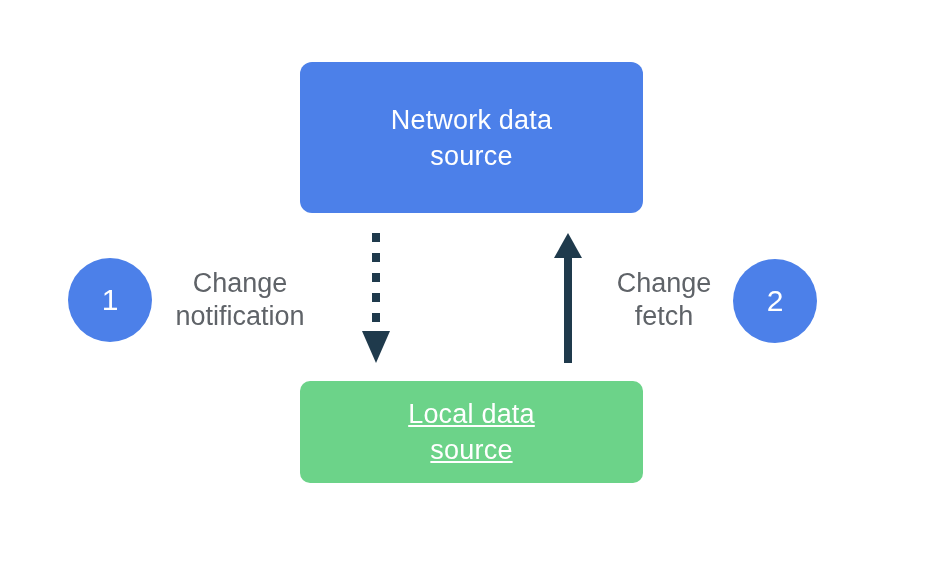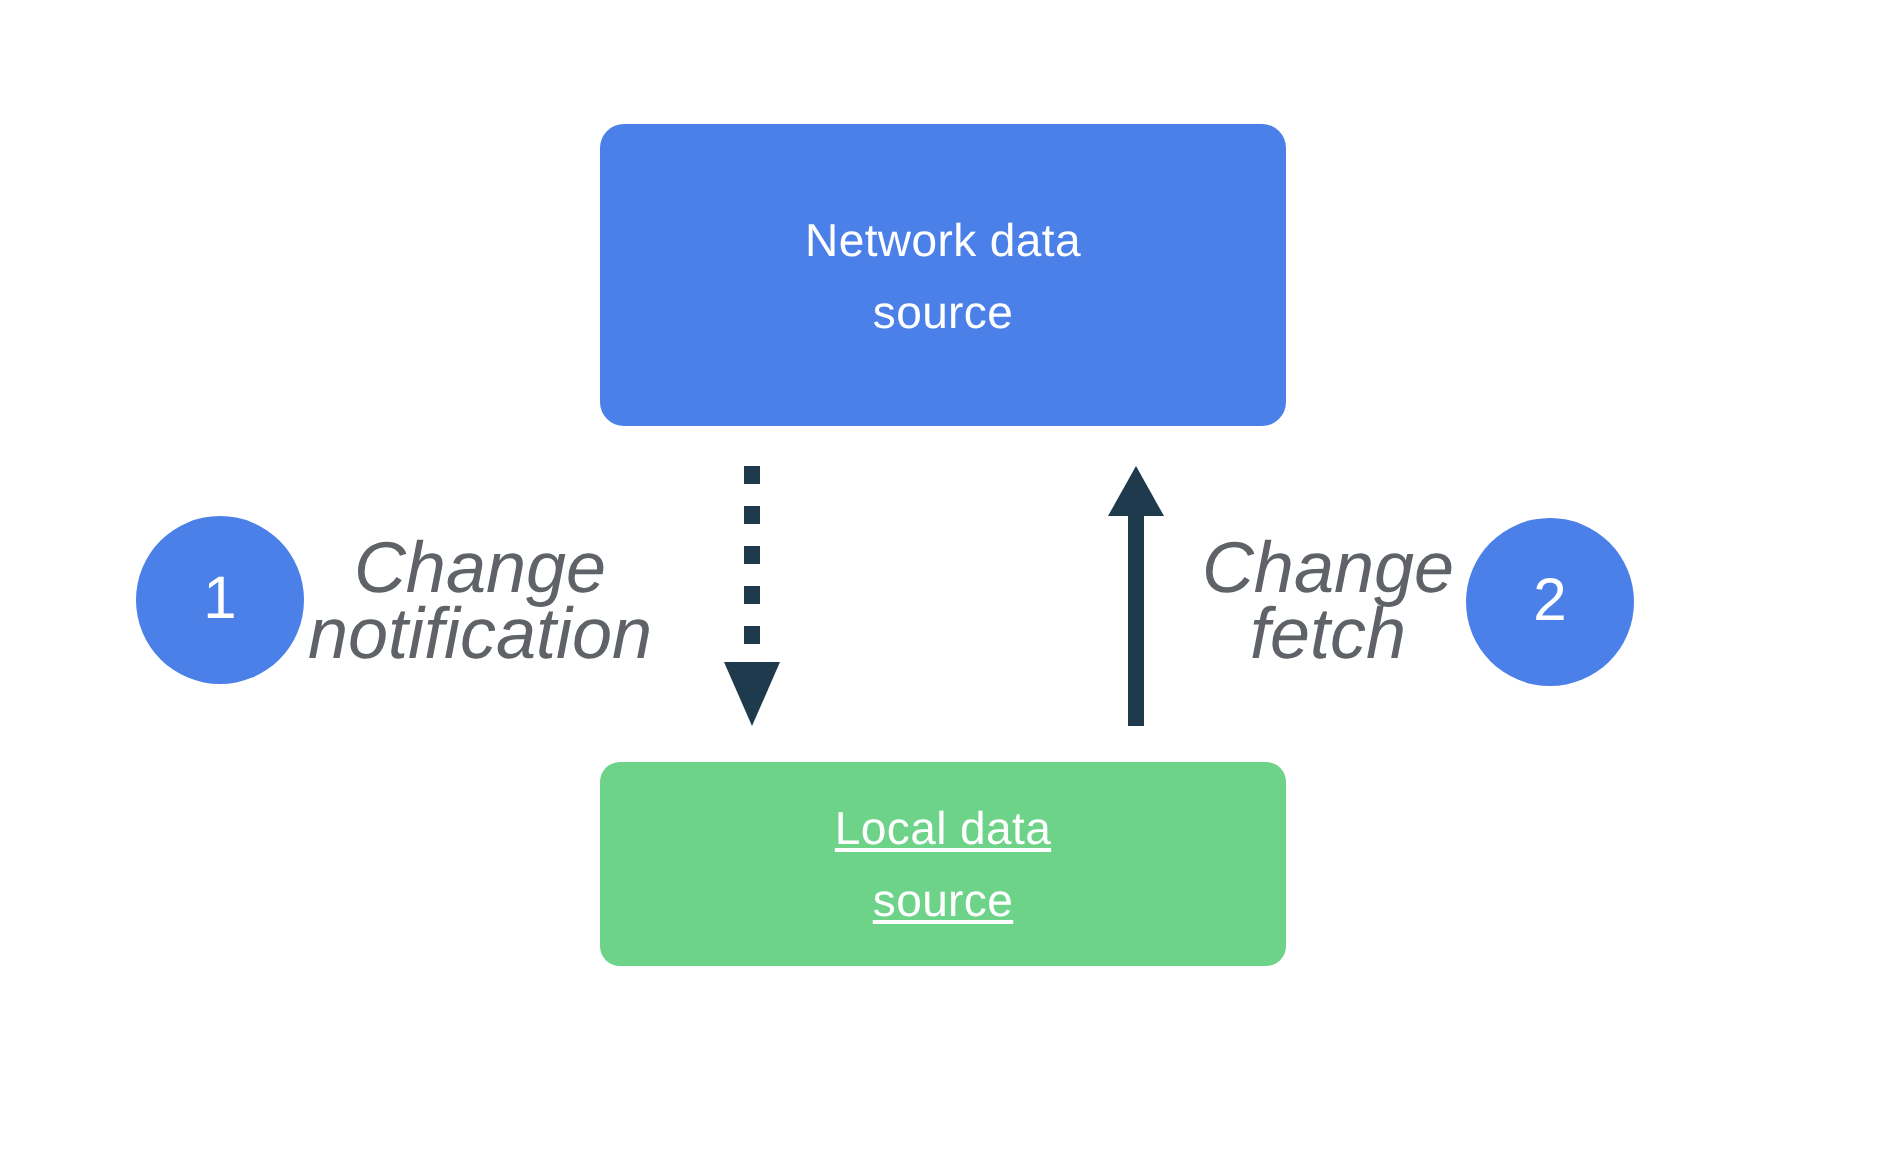--- a/index.html
+++ b/index.html
@@ -15,21 +15,21 @@
     background: var(--background, #ffffff);
     overflow: hidden;
   }
   .node {
     position: absolute;
     display: flex;
     align-items: center;
     justify-content: center;
     text-align: center;
     color: var(--box-text, #ffffff);
-    font-size: 23px;
+    font-size: 27px;
     line-height: 36px;
     white-space: pre-line;
     letter-spacing: 0.2px;
   }
   .node-network {
     left: 300px;
     top: 62px;
     width: 343px;
     height: 151px;
     border-radius: 12px;
@@ -55,25 +55,24 @@
     align-items: center;
     justify-content: center;
     font-size: 30px;
   }
   .badge-1 { left: 68px; top: 258px; }
   .badge-2 { left: 733px; top: 259px; }
   .step-label {
     position: absolute;
     top: 267px;
     color: var(--label-gray, #5f6368);
-    font-size: 36px;
+    font-size: 27px;
     line-height: 33px;
     text-align: center;
     white-space: pre-line;
-    font-style: italic;
   }
   .step-label-1 { left: 130px; width: 220px; }
   .step-label-2 { left: 574px; width: 180px; }
   .arrow-layer {
     position: absolute;
     left: 0;
     top: 0;
     width: 946px;
     height: 580px;
     pointer-events: none;

